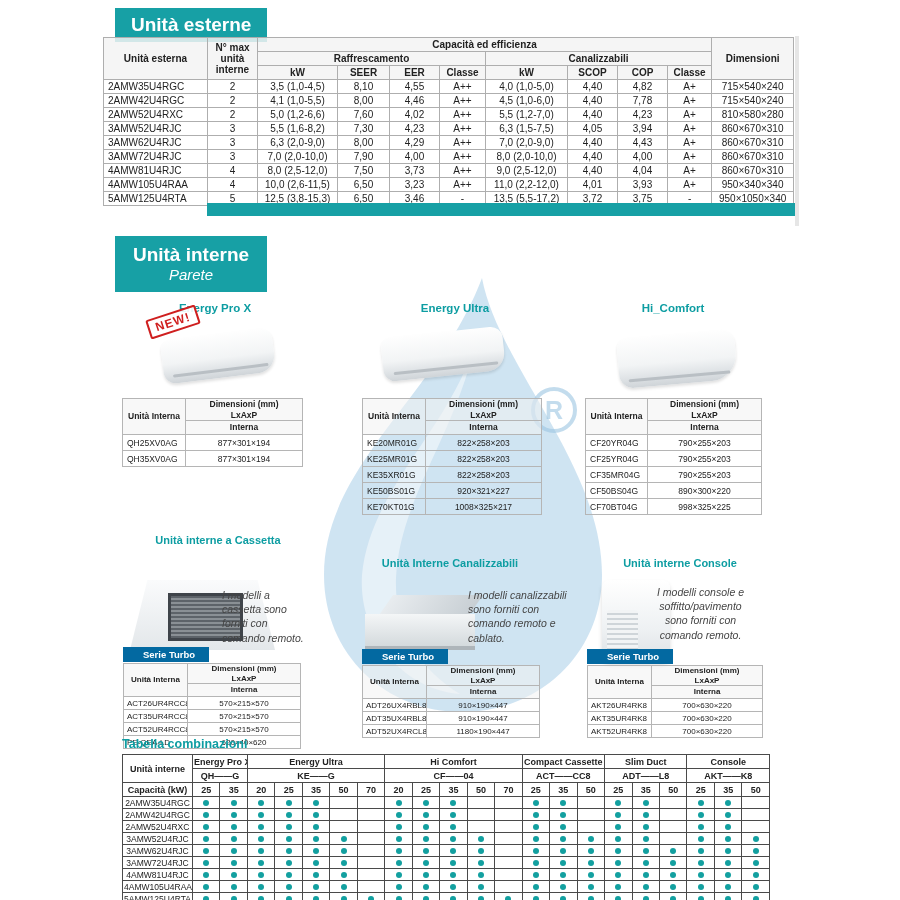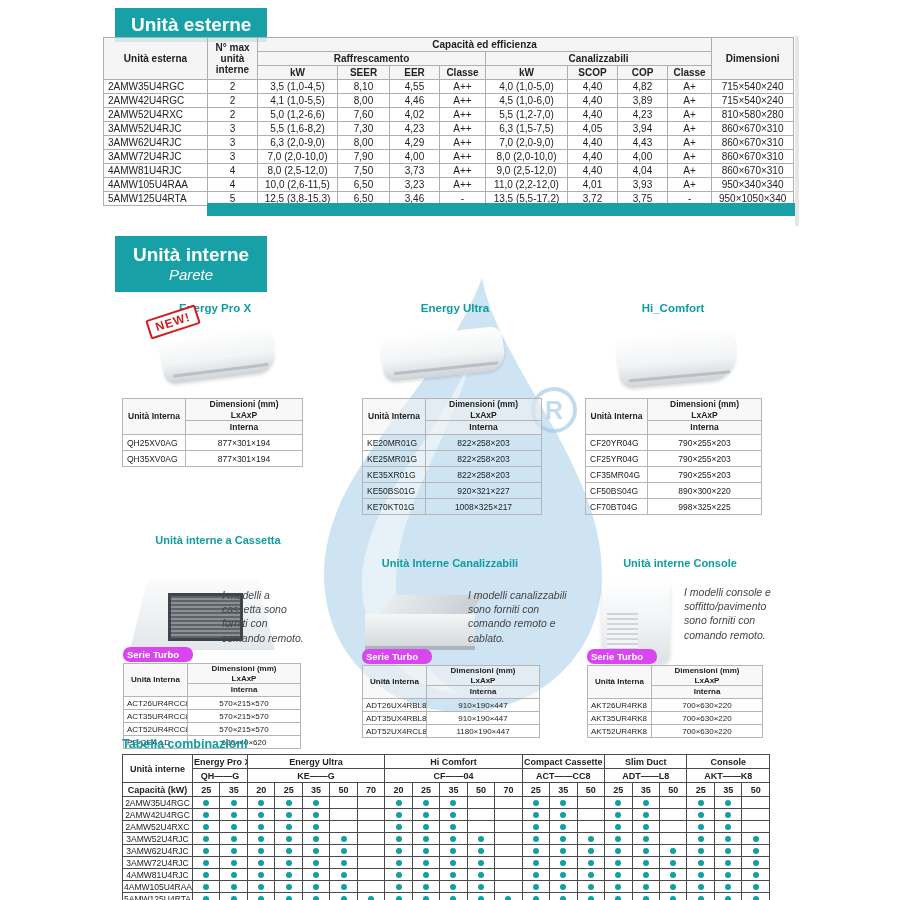--- a/index.html
+++ b/index.html
@@ -61,22 +61,22 @@
   .new-badge{
     position:absolute;z-index:3;transform:rotate(-18deg);
     border:2px solid #cf1f1f;color:#cf1f1f;background:rgba(255,255,255,.9);
     font-weight:bold;font-size:12px;padding:1px 6px;letter-spacing:1px;border-radius:2px;
   }
 
   
   .spec-title{position:absolute;z-index:2;font-size:11px;font-weight:bold;color:#0d9da2;}
   .spec-desc{position:absolute;z-index:2;font-size:10.5px;font-style:italic;color:#454545;line-height:1.35;}
   .serie-bar{
-    position:absolute;z-index:2;background:#d946ef;color:#fff;font-weight:bold;
-    font-size:9.5px;padding:2px 8px 2px 4px;border-radius:7px;
+    position:absolute;z-index:2;background:#0369a1;color:#fff;font-weight:bold;
+    font-size:9.5px;padding:2px 8px 2px 20px;
   }
   .tiny-table{position:absolute;z-index:2;border-collapse:collapse;font-size:8px;table-layout:fixed;}
   .tiny-table th,.tiny-table td{border:1px solid #b5b5b5;text-align:center;padding:0 2px;height:12px;overflow:hidden;white-space:nowrap;}
   .tiny-table th{background:rgba(243,243,243,.55);font-weight:bold;white-space:normal;line-height:1.2;}
   .tiny-table td:first-child{text-align:left;padding-left:3px;}
 
   
   .cassette-unit{position:absolute;z-index:1;}
   .cassette-outer{width:100%;height:100%;background:linear-gradient(180deg,#fafbfc,#e3e7ea);clip-path:polygon(12% 0,88% 0,100% 100%,0 100%);box-shadow:0 2px 3px rgba(0,0,0,.15);}
   .cassette-grille{position:absolute;left:26%;top:18%;width:48%;height:60%;background:repeating-linear-gradient(0deg,#5d6369 0 2px,#8a9095 2px 4px);border:3px solid #3f444a;}
@@ -168,21 +168,21 @@
       </tr>
       <tr>
         <td>2AMW42U4RGC</td>
         <td>2</td>
         <td>4,1 (1,0-5,5)</td>
         <td>8,00</td>
         <td>4,46</td>
         <td>A++</td>
         <td>4,5 (1,0-6,0)</td>
         <td>4,40</td>
-        <td>3,89</td>
+        <td>7,78</td>
         <td>A+</td>
         <td>715×540×240</td>
       </tr>
       <tr>
         <td>2AMW52U4RXC</td>
         <td>2</td>
         <td>5,0 (1,2-6,6)</td>
         <td>7,60</td>
         <td>4,02</td>
         <td>A++</td>
@@ -469,21 +469,21 @@
         <td>ADT52UX4RCL8</td>
         <td>1180×190×447</td>
       </tr>
     </tbody>
 </table>
 
 <div class="spec-title" style="left:600px;top:557px;width:160px;text-align:center;">Unità interne Console</div>
 <div class="console-unit" style="left:602px;top:580px;width:68px;height:82px;">
   <div class="louvers"></div>
 </div>
-<div class="spec-desc" style="left:684px;top:585px;width:105px;">I modelli console e soffitto/pavimento sono forniti con comando remoto.</div>
+<div class="spec-desc" style="left:648px;top:585px;width:105px;text-align:center;">I modelli console e soffitto/pavimento sono forniti con comando remoto.</div>
 <div class="serie-bar" style="left:587px;top:649px;width:58px;">Serie Turbo</div>
 <table class="tiny-table" style="left:587px;top:665px;width:176px;">
   <colgroup>
       <col style="width:64px">
       <col>
     </colgroup>
   <thead>
     <tr>
       <th rowspan="2">Unità Interna</th>
       <th><span>Dimensioni (mm)</span><br><span>LxAxP</span></th>

